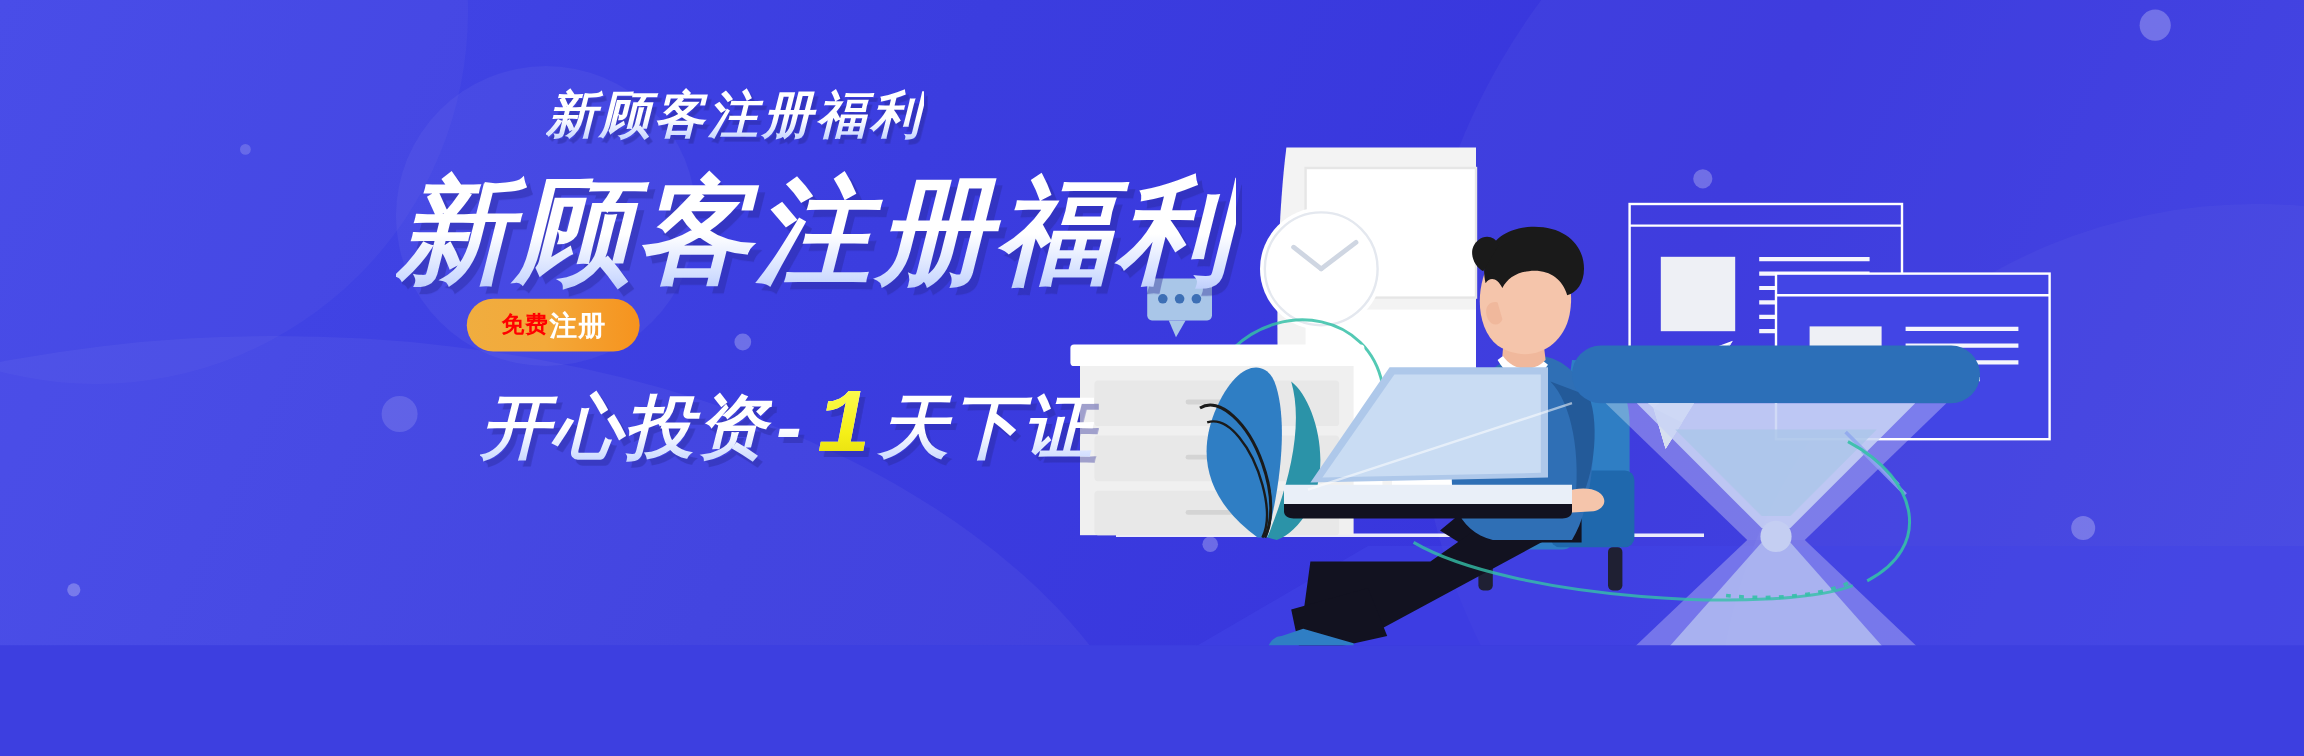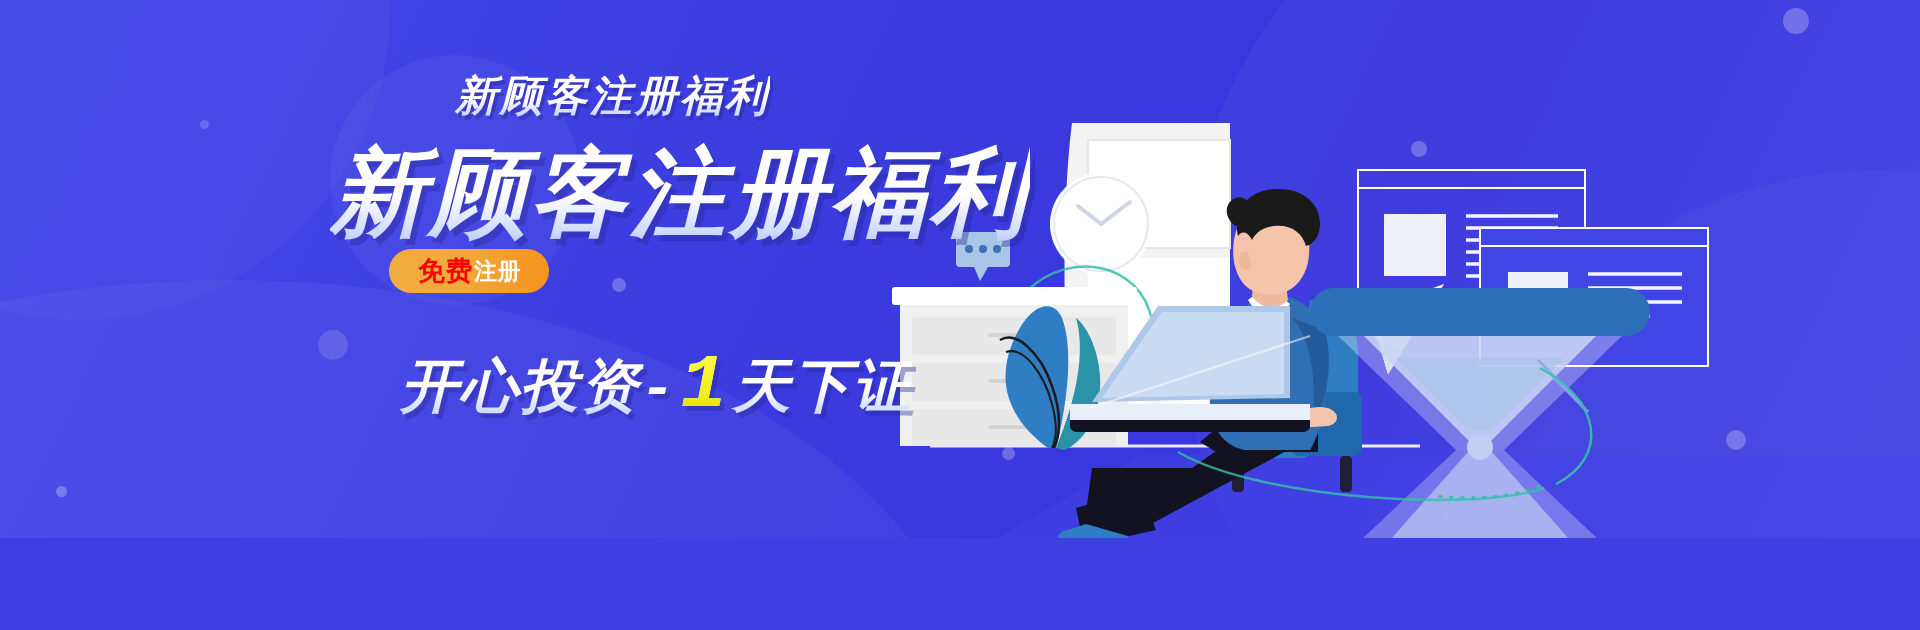--- a/index.html
+++ b/index.html
@@ -49,29 +49,28 @@
     white-space:nowrap;
   }
   .pill{
     position:absolute;left:389px;top:249px;height:44px;
     display:flex;align-items:center;padding:0 28px;
     border-radius:22px;
     background:linear-gradient(90deg,#f0ad3f 0%,#f3a93a 45%,#f6931e 100%);
     font-size:23px;font-weight:bold;color:#ffffff;letter-spacing:.5px;
     white-space:nowrap;
   }
-  .pill .hot{color:#ff0000;font-size:27px;padding:0 1px;}
+  .pill .hot{color:#ff0000;font-size:19px;padding:0 1px;}
   .subline{
     position:absolute;left:400px;top:313px;
     font-size:58px;font-weight:bold;font-style:italic;letter-spacing:2px;
     background:linear-gradient(180deg,#ffffff 0%,#ffffff 52%,#cfdcff 80%,#a6bbf4 100%);
     -webkit-background-clip:text;background-clip:text;-webkit-text-fill-color:transparent;
     filter:drop-shadow(4px 5px 0 rgba(40,40,150,.40));
     white-space:nowrap;
-    margin-top:30px;
   }
   .subline .num{
     font-size:76px;
     background:linear-gradient(180deg,#fdfd60 0%,#f5f018 55%,#ded20a 100%);
     -webkit-background-clip:text;background-clip:text;-webkit-text-fill-color:transparent;
     padding:0 4px;
   }
   .cta{
     position:absolute;left:513px;top:381px;width:222px;height:57px;
     border-radius:30px;background:#fa0a0a;border:none;cursor:pointer;

